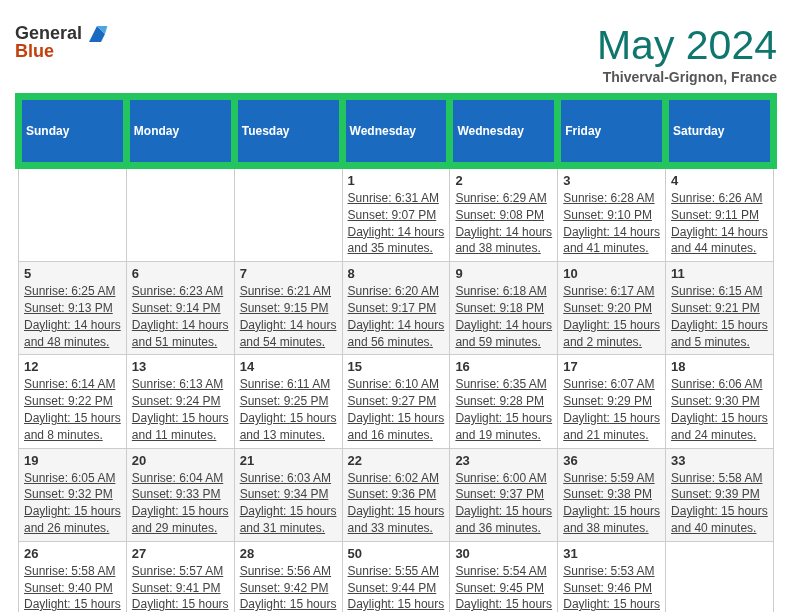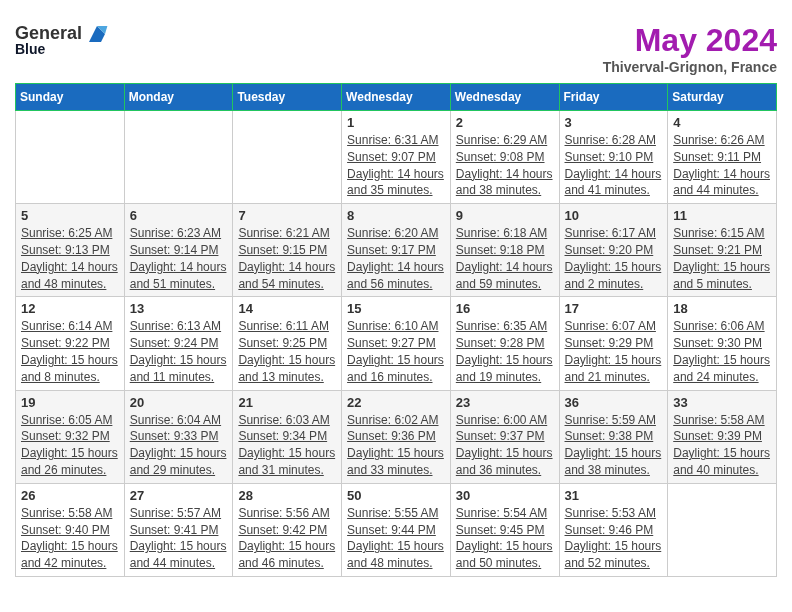--- a/index.html
+++ b/index.html
@@ -26,42 +26,42 @@
     }
     .logo-icon {
       width: 24px;
       height: 24px;
       margin-left: 3px;
     }
     .title-block {
       text-align: right;
     }
     .month-title {
-      font-size: 32px;
-      font-weight: bold;
-      color: #a21caf;
+      font-size: 41px;
+      font-weight: normal;
+      color: #0f766e;
     }
     .location-title {
       font-size: 14px;
       color: #555;
       font-weight: bold;
     }
     table {
       width: 100%;
       border-collapse: collapse;
       table-layout: fixed;
     }
     thead th {
       background-color: #1a6bbf;
       color: #fff;
       font-size: 12px;
       font-weight: bold;
-      padding: 6px 4px;
+      padding: 24px 4px;
       text-align: left;
-      border: 1px solid #22c55e;
+      border: 7px solid #22c55e;
     }
     tbody td {
       border: 1px solid #ccc;
       vertical-align: top;
       padding: 4px 5px;
       font-size: 10px;
       color: #333;
       height: 80px;
       background: #fff;
     }
@@ -91,21 +91,21 @@
 <div class="header">
   <div class="logo">
     <div class="logo-text">
       <span style="display:flex;align-items:center;">
         <span style="font-size:18px;font-weight:bold;color:#333;">General</span>
         <svg class="logo-icon" viewBox="0 0 30 30" xmlns="http://www.w3.org/2000/svg">
           <polygon points="5,25 15,5 25,15 20,25" fill="#1a6bbf"></polygon>
           <polygon points="15,5 25,15 28,5" fill="#4da6e0"></polygon>
         </svg>
       </span>
-      <span style="font-size:14px;font-weight:bold;color:#0f172a;display:block;margin-top:-4px;">Blue</span>
+      <span style="font-size:18px;font-weight:bold;color:#c2410c;display:block;margin-top:-4px;">Blue</span>
     </div>
   </div>
   <div class="title-block">
     <div class="month-title">May 2024</div>
     <div class="location-title">Thiverval-Grignon, France</div>
   </div>
 </div>
 
 <table>
   <thead>

